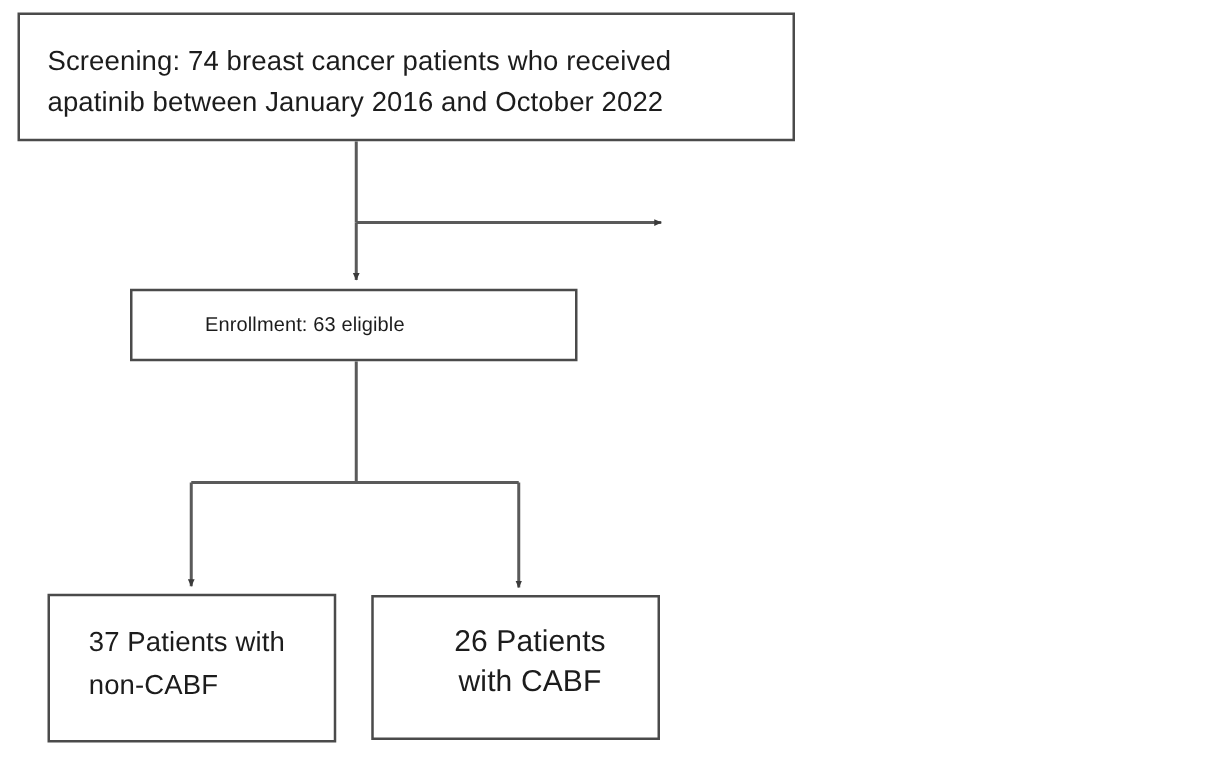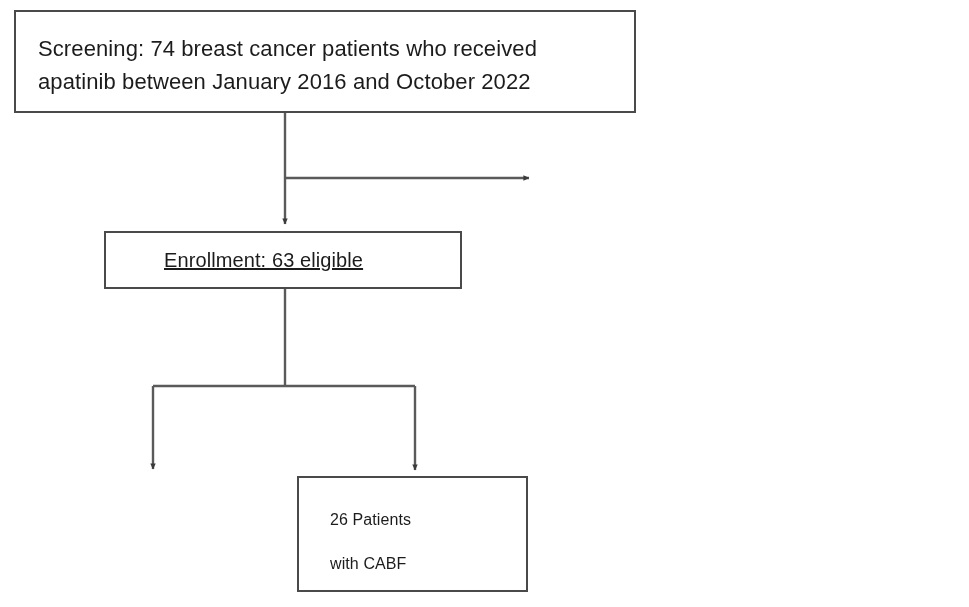--- a/index.html
+++ b/index.html
@@ -29,30 +29,30 @@
     white-space: pre-line;
     font-size: 22px;
     line-height: 33px;
     letter-spacing: 0.1px;
     color: #1c1c1c;
   }
   #screening-box { left: 14px; top: 10px; width: 622px; height: 103px; }
   #screening-box .txt { top: 20px; left: 22px; }
 
   #enrollment-box { left: 104px; top: 231px; width: 358px; height: 58px; }
-  #enrollment-box .txt { top: 11px; left: 58px; font-size: 20px; line-height: 33px; text-decoration: underline; }
+  #enrollment-box .txt { top: 11px; left: 58px; font-size: 16px; line-height: 33px; }
 
   #exclusion-box { left: 534px; top: 128px; width: 421px; height: 343px; }
   #exclusion-box .txt { top: 14px; left: 23px; font-size: 22px; line-height: 36px; }
 
   #group-non-cabf-box { left: 38px; top: 475px; width: 231px; height: 119px; }
   #group-non-cabf-box .txt { top: 20px; left: 31px; font-size: 22px; line-height: 34px; }
 
   #group-cabf-box { left: 297px; top: 476px; width: 231px; height: 116px; }
-  #group-cabf-box .txt { top: 20px; left: 31px; font-size: 16px; line-height: 44px; }
+  #group-cabf-box .txt { top: 20px; left: 31px; font-size: 24px; line-height: 32px; text-align: center; }
 
   #connectors {
     position: absolute;
     left: 0; top: 0;
     width: 969px;
     height: 607px;
     pointer-events: none;
   }
 </style>
 </head>
@@ -81,19 +81,23 @@
   <div class="node" id="screening-box">
     <div class="txt">Screening: 74 breast cancer patients who received
 apatinib between January 2016 and October 2022</div>
   </div>
 
 
   <div class="node" id="enrollment-box">
     <div class="txt">Enrollment: 63 eligible</div>
   </div>
 
+  <div class="node" id="group-non-cabf-box">
+    <div class="txt">37 Patients with
+non-CABF</div>
+  </div>
 
   <div class="node" id="group-cabf-box">
     <div class="txt">26 Patients
 with CABF</div>
   </div>
 
 </div>
 
 </body></html>

